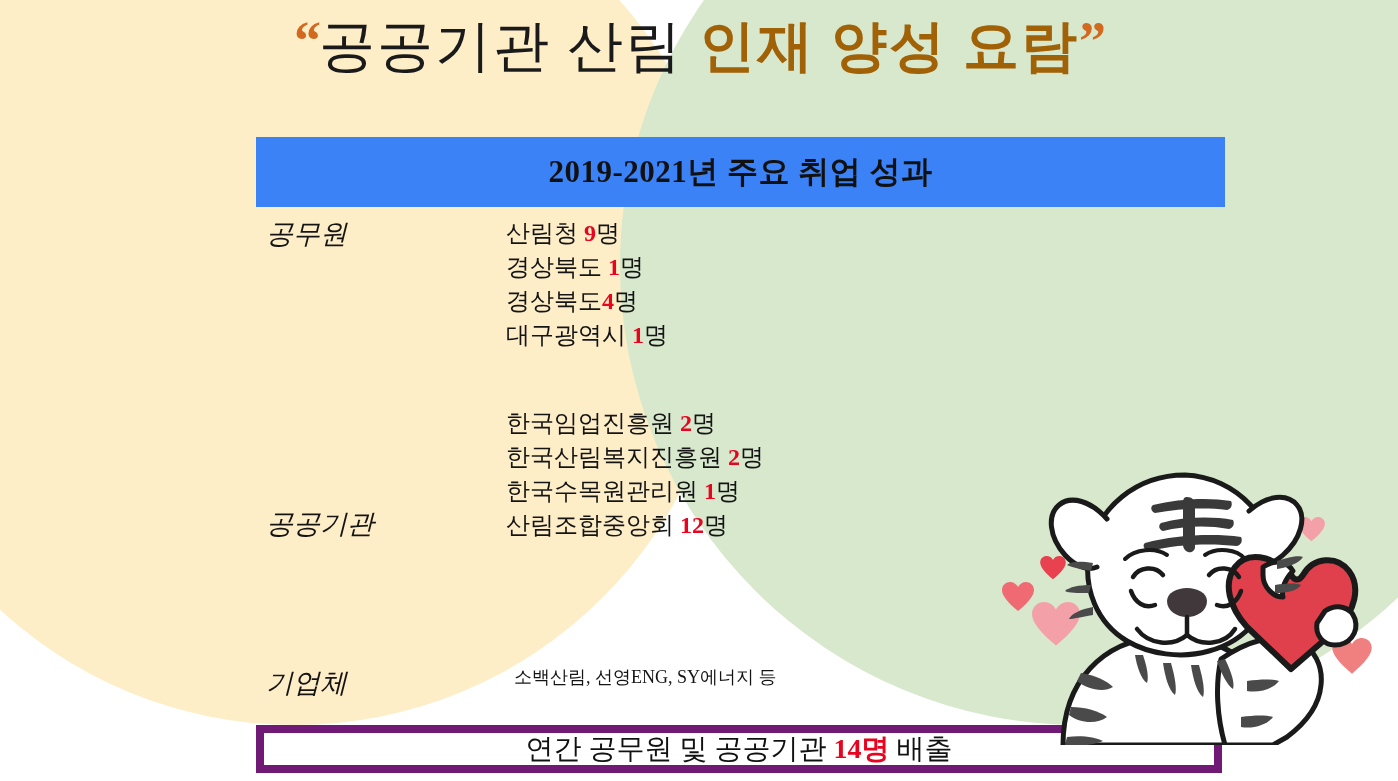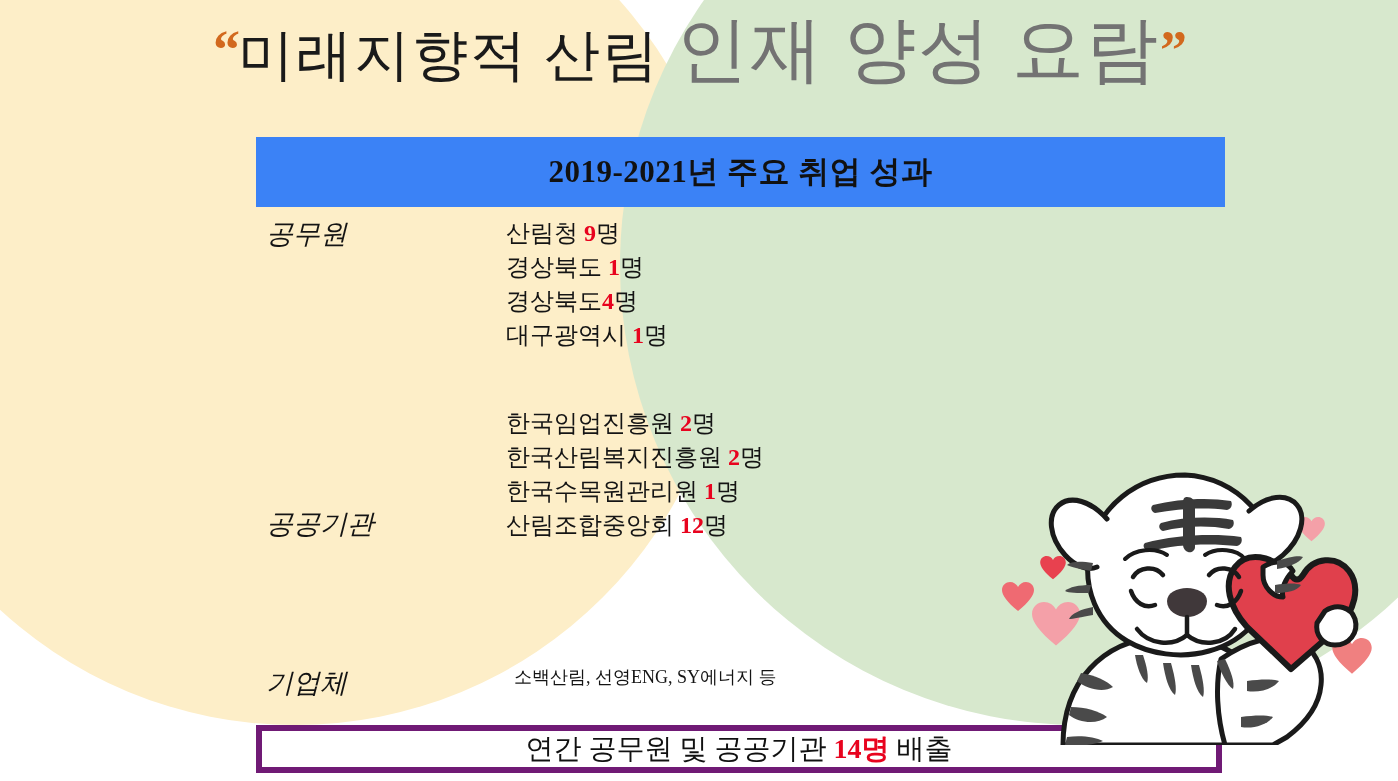--- a/index.html
+++ b/index.html
@@ -54,23 +54,24 @@
     font-weight: bold;
     vertical-align: 6px;
     letter-spacing: -2px;
   }
   .title-main {
     font-size: 56px;
     color: #1a1a1a;
     letter-spacing: 2px;
   }
   .title-accent {
-    font-size: 72px;
-    color: #737373;
+    font-size: 56px;
+    color: #a16207;
     letter-spacing: 2px;
+    font-weight: bold;
   }
 
   
   #table-header {
     position: absolute;
     left: 256px;
     top: 137px;
     width: 969px;
     height: 70px;
     background: #3b82f6;
@@ -120,21 +121,21 @@
 
   #row-company .row-values { font-size: 18px; padding-left: 8px; }
 
   
   #footer-box {
     position: absolute;
     left: 256px;
     top: 725px;
     width: 966px;
     height: 48px;
-    border: 6px solid #701a75;
+    border: 8px solid #701a75;
     background: #ffffff;
     box-sizing: border-box;
     z-index: 6;
     display: flex;
     align-items: center;
     justify-content: center;
   }
   #footer-text {
     font-size: 28px;
     color: #111111;
@@ -161,21 +162,21 @@
 </style>
 </head>
 <body>
 
 <div id="page">
 
   <div class="circle" id="circle-cream"></div>
   <div class="circle" id="circle-green"></div>
 
   <div id="title-row">
-    <span class="quote-mark">“</span><span class="title-main">미래지향적 산림 </span><span class="title-accent">인재 양성 요람</span><span class="quote-mark">”</span>
+    <span class="quote-mark">“</span><span class="title-main">공공기관 산림 </span><span class="title-accent">인재 양성 요람</span><span class="quote-mark">”</span>
   </div>
 
   <div id="table-header">
     <span id="table-header-text">2019-2021년 주요 취업 성과</span>
   </div>
 
   <div class="row" id="row-civil">
     <div class="row-label">공무원</div>
     <div class="row-values">
       <div class="value-line"><span>산림청 </span><span class="num">9</span><span>명</span></div>

